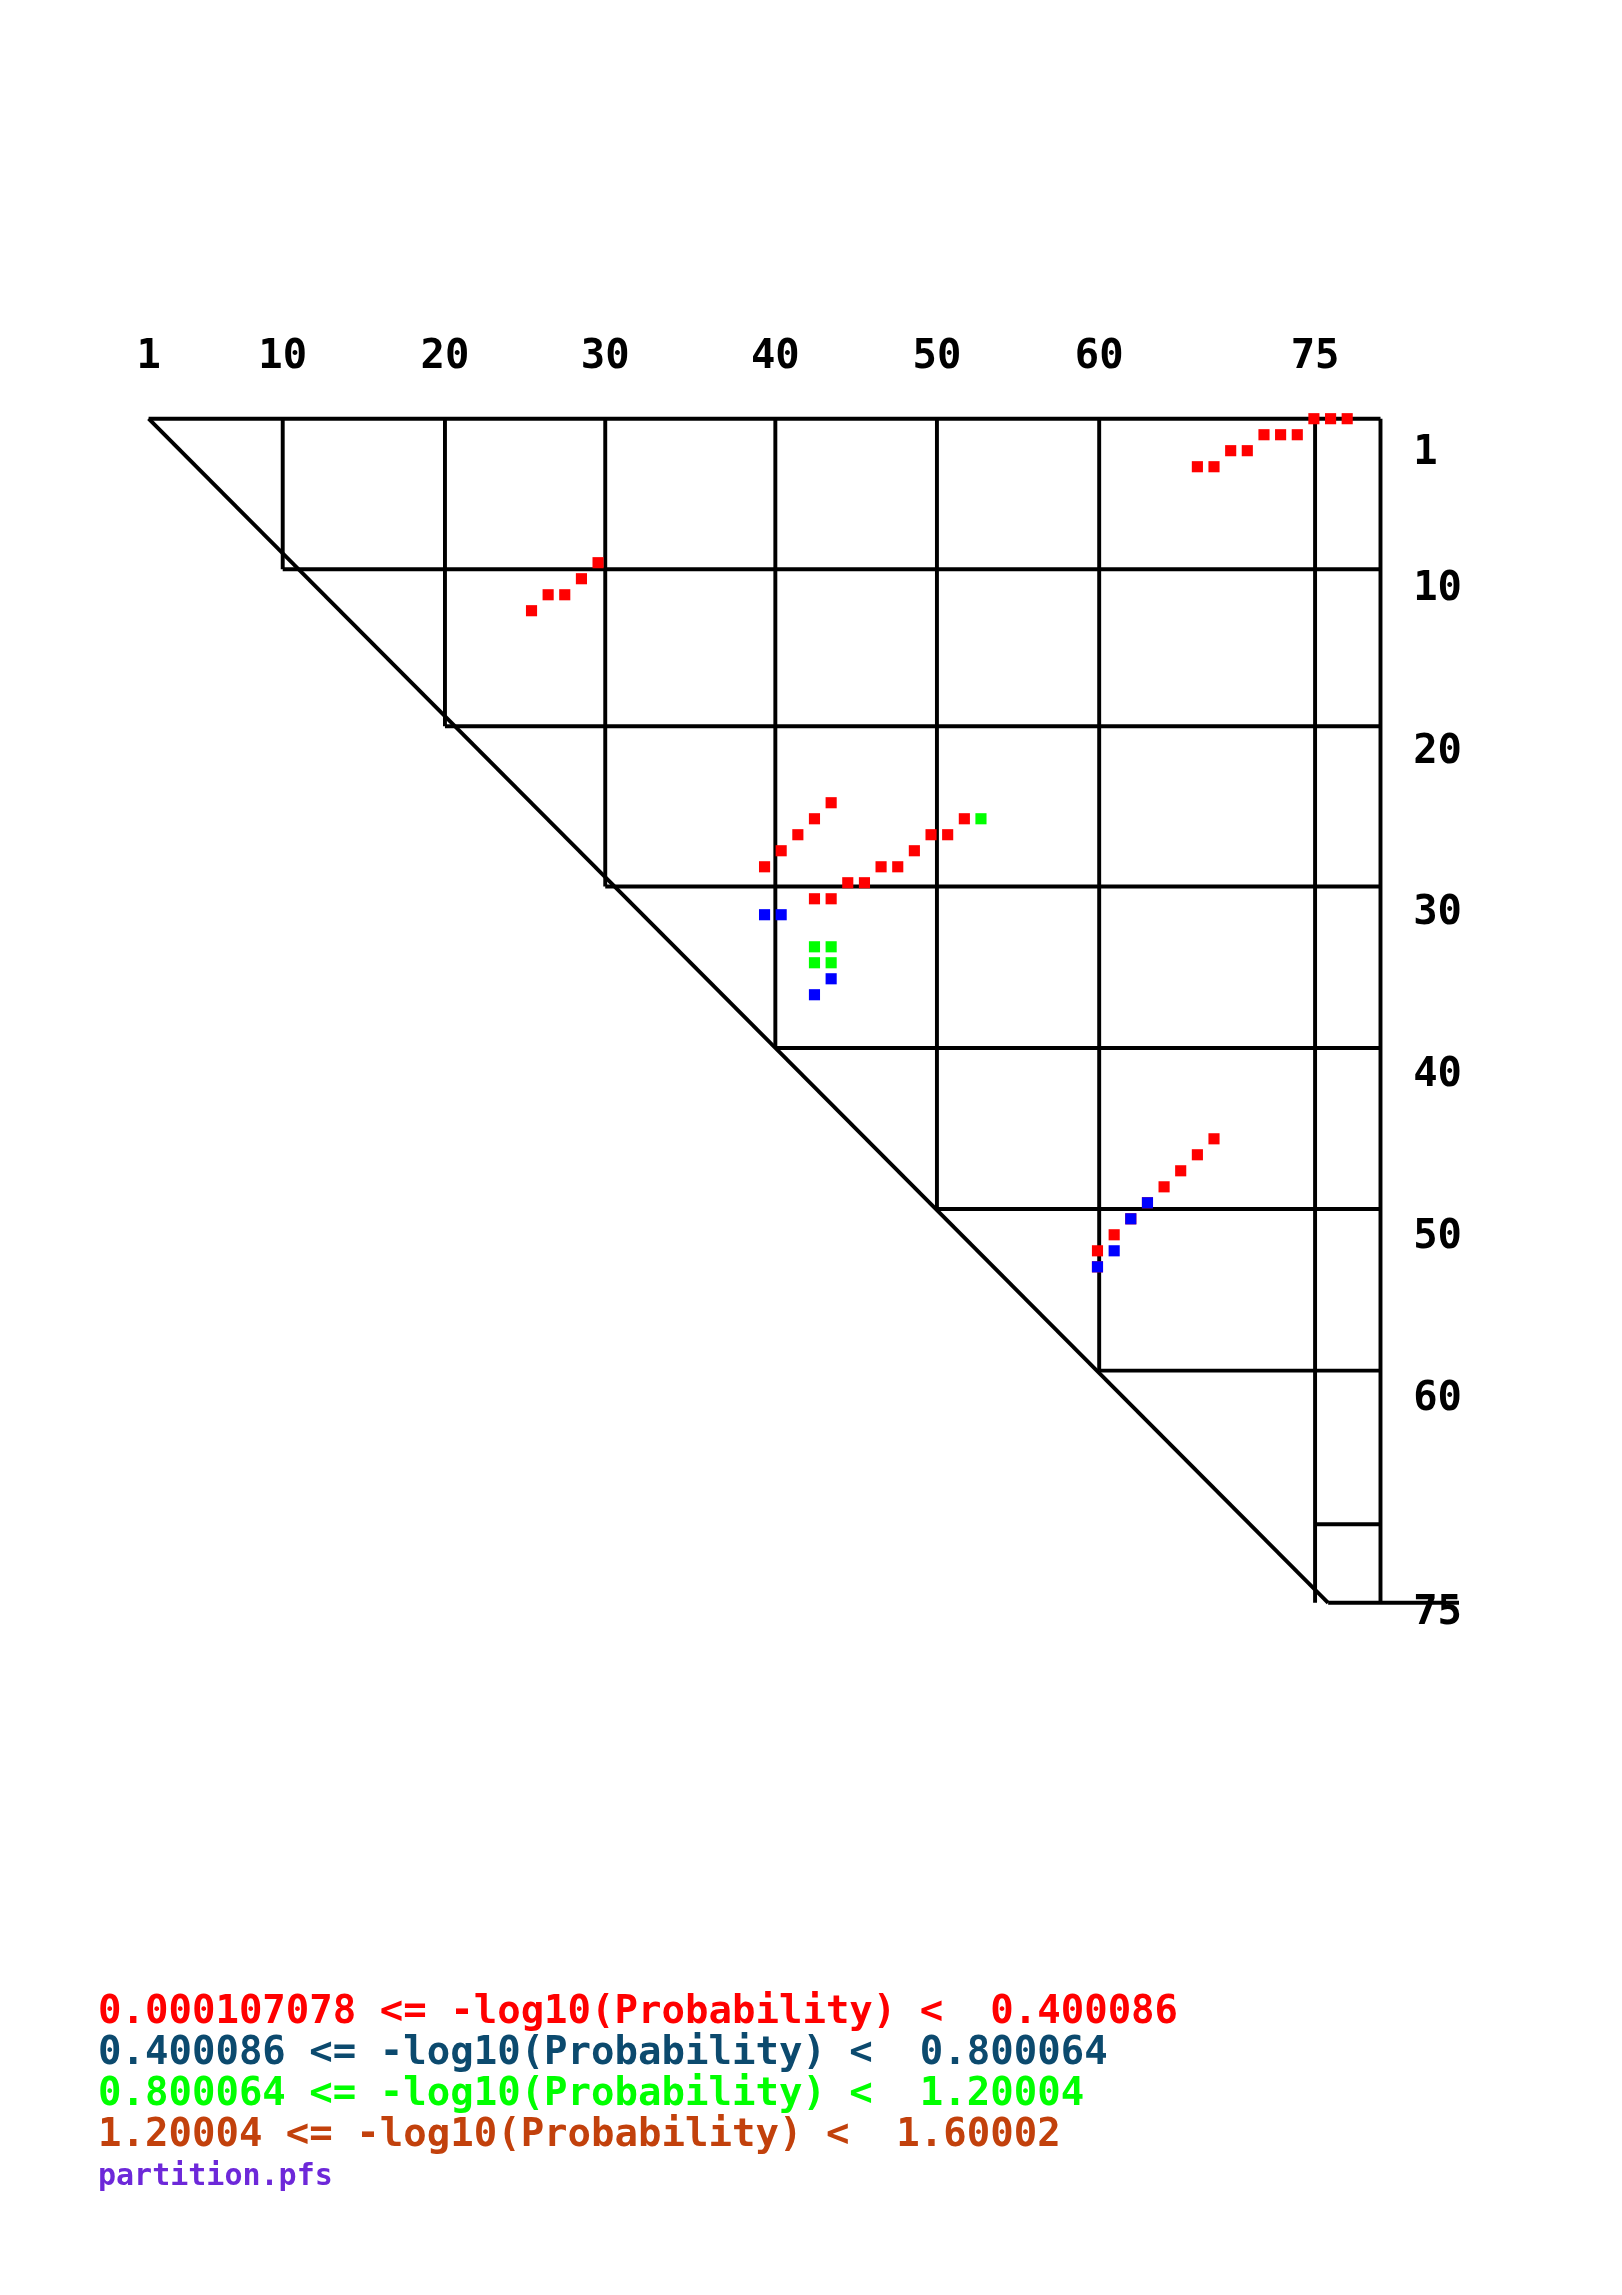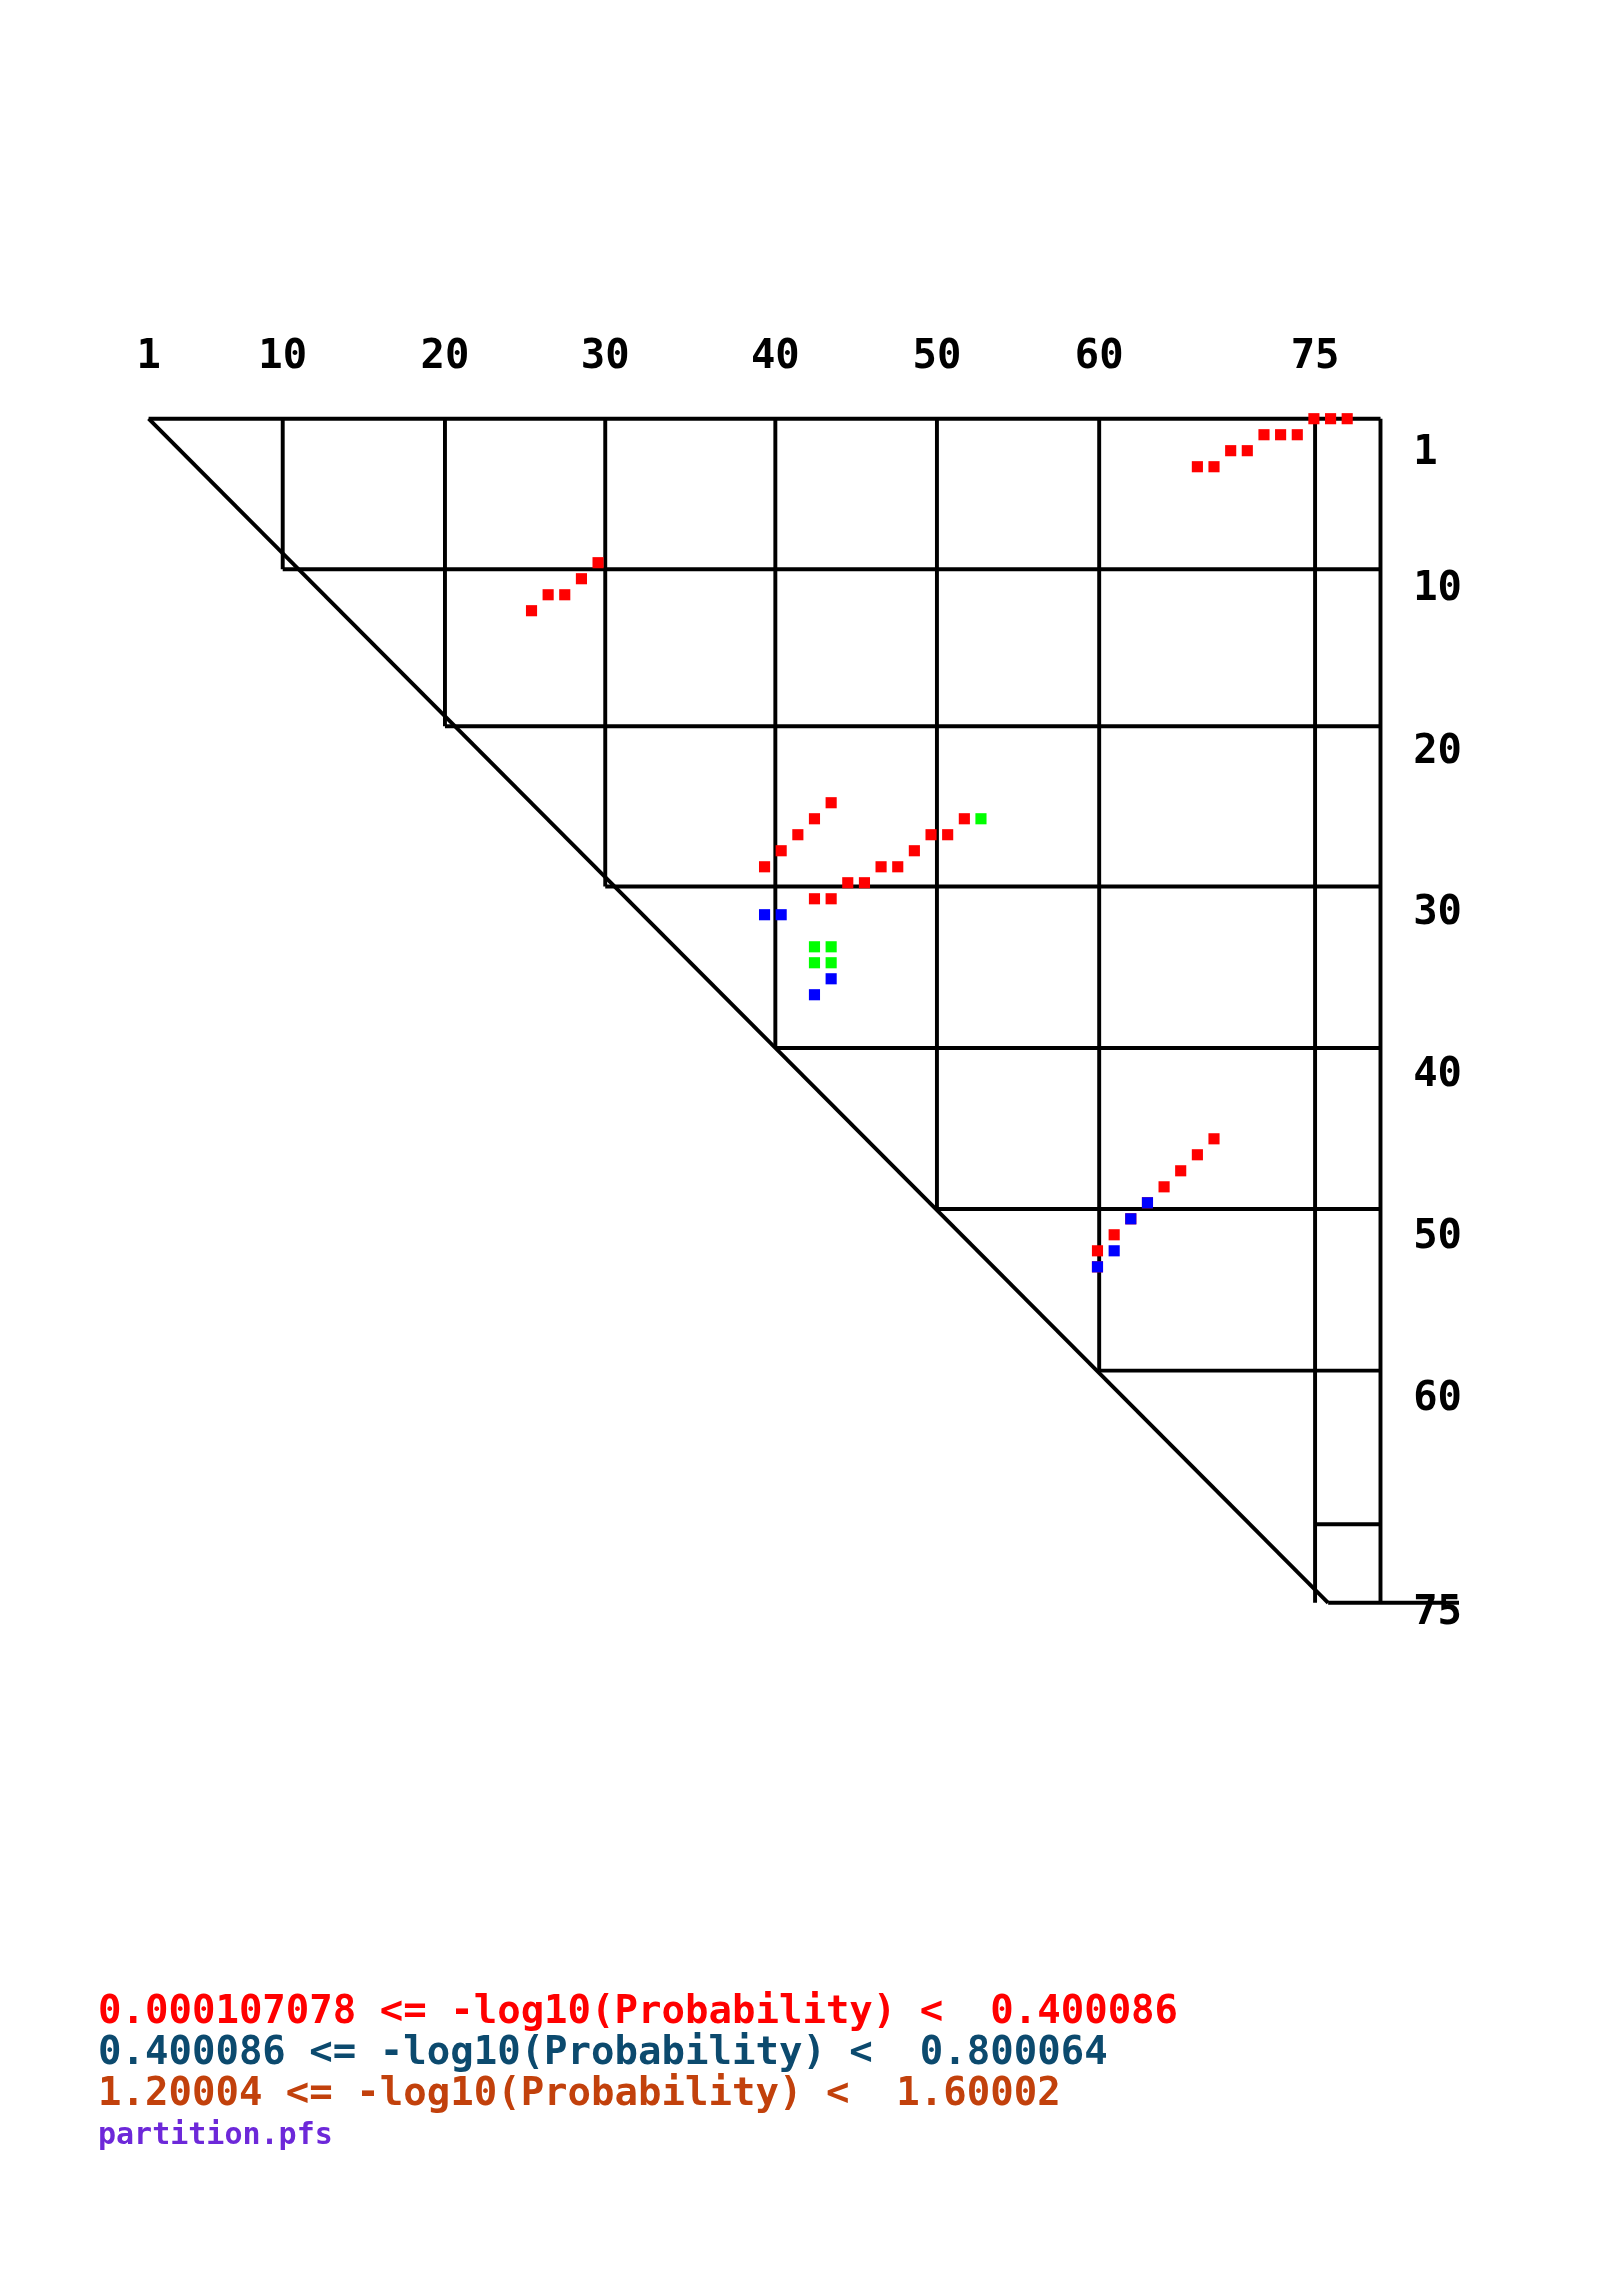--- a/index.html
+++ b/index.html
@@ -160,18 +160,19 @@
         <rect x="1668.9" y="1927.9" width="17" height="17" fill="#0000ff"></rect>
         <rect x="1694.4" y="1903.4" width="17" height="17" fill="#0000ff"></rect>
         <rect x="1719.8" y="1854.5" width="17" height="17" fill="#0000ff"></rect>
         <rect x="1745.3" y="1830.0" width="17" height="17" fill="#0000ff"></rect>
       </g>
   </svg>
 
   <div class="legend-block">
     <div class="legend-line" style="color:#ff0000">0.000107078 &lt;= -log10(Probability) &lt;  0.400086</div>
     <div class="legend-line" style="color:#0c4a6e">0.400086 &lt;= -log10(Probability) &lt;  0.800064</div>
+    <div class="legend-line" style="color:#00ff00">0.800064 &lt;= -log10(Probability) &lt;  1.20004</div>
     <div class="legend-line" style="color:#c2410c">1.20004 &lt;= -log10(Probability) &lt;  1.60002</div>
     <div class="file-label">partition.pfs</div>
   </div>
 
 </div>
 
 
 </body></html>

